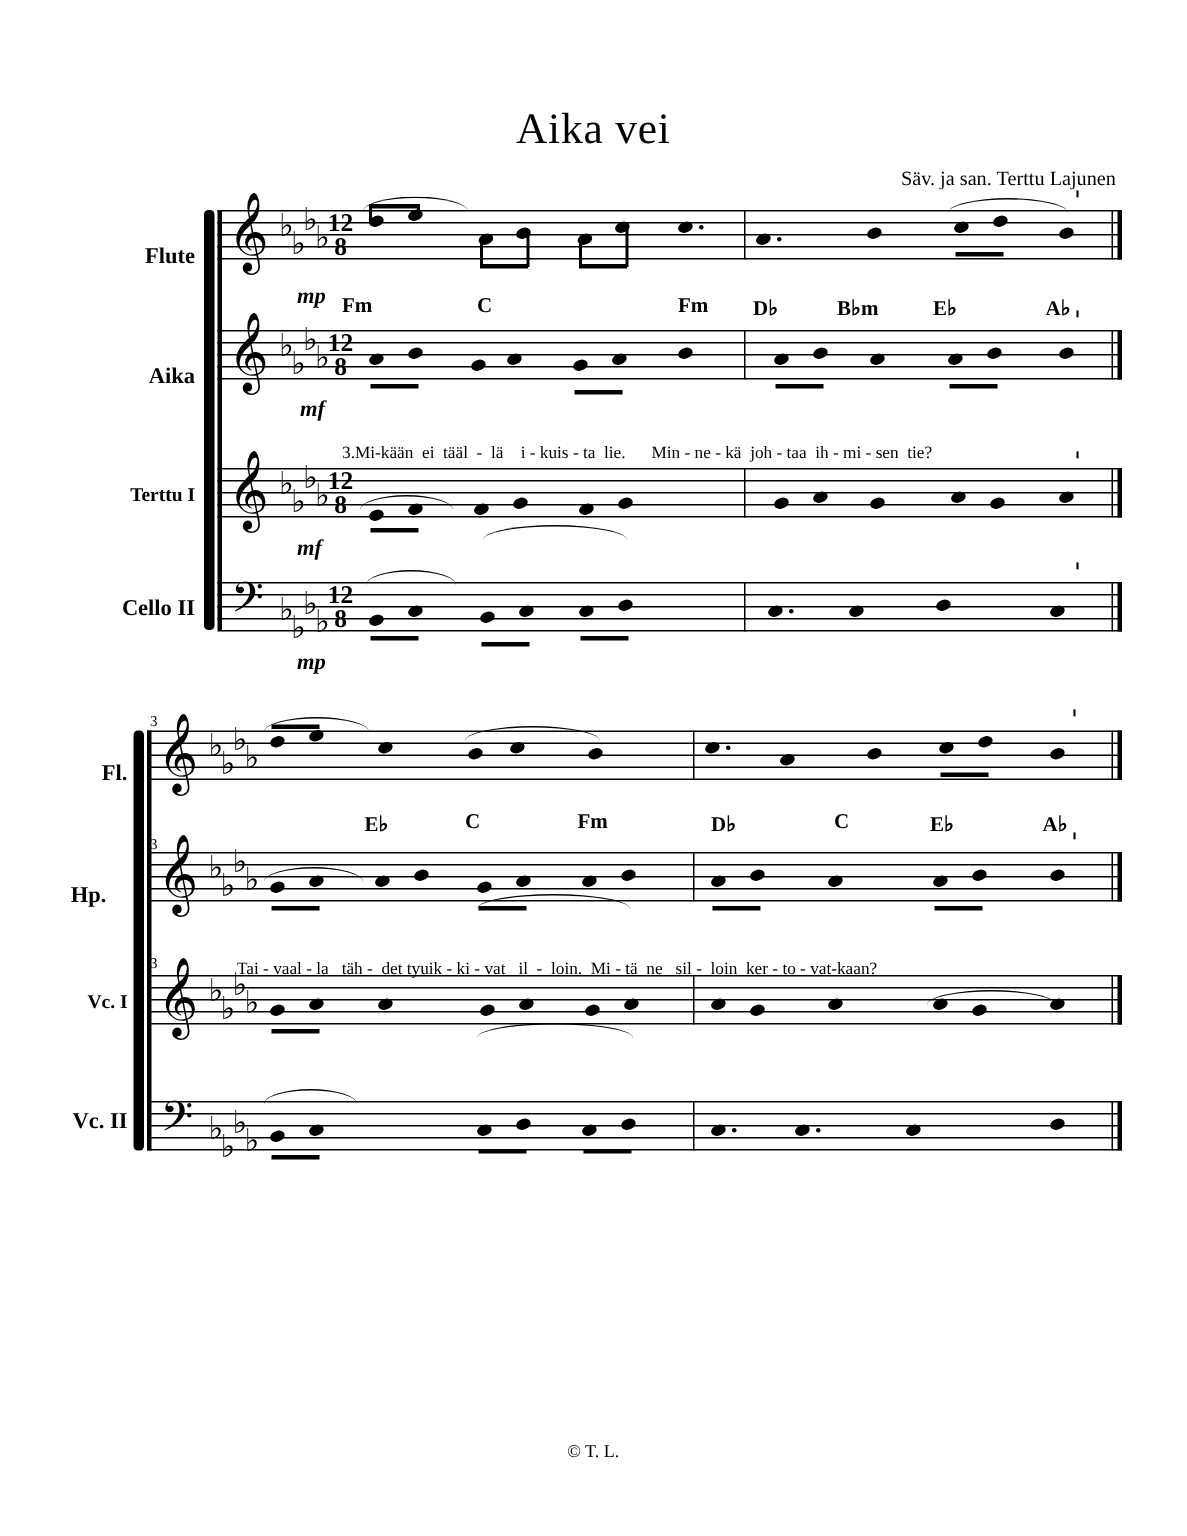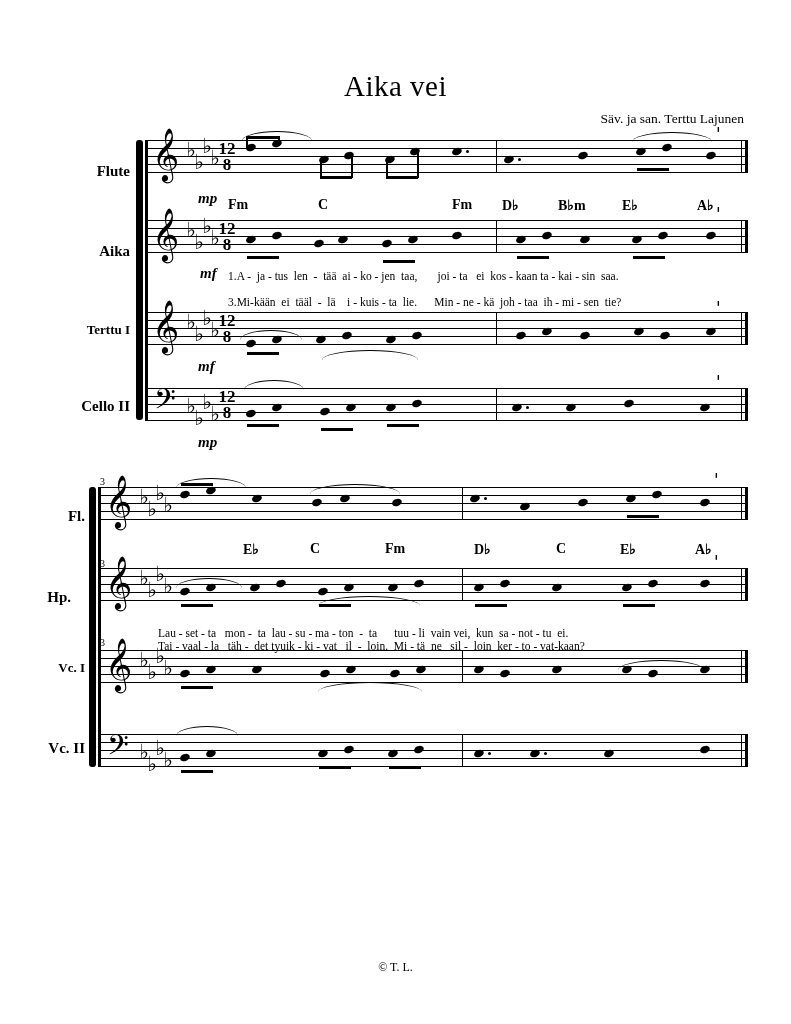--- a/index.html
+++ b/index.html
@@ -312,21 +312,20 @@
     <div class="note" style="left:580px; top:236px;"></div>
     <div class="note" style="left:632px; top:236px;"></div>
     <div class="note" style="left:658px; top:232px;"></div>
     <div class="beam" style="left:633px; top:256px; width:32px;"></div>
     <div class="note" style="left:706px; top:232px;"></div>
     <div class="breath" style="left:716px; top:206px;">'</div>
     <div class="barline" style="left:496px; top:220px; height:33px;"></div>
     <div class="endbar-thin" style="left:741px; top:220px; height:33px;"></div>
     <div class="endbar-thick" style="left:745px; top:220px; height:33px;"></div>
 
-    <div class="lyric-line" style="left:228px; top:270px;">1.A -  ja - tus  len  -  tää  ai - ko - jen  taa,       joi - ta   ei  kos - kaan ta - kai - sin  saa.</div>
     <div class="lyric-line" style="left:228px; top:296px;">3.Mi-kään  ei  tääl  -  lä    i - kuis - ta  lie.      Min - ne - kä  joh - taa  ih - mi - sen  tie?</div>
 
     <div class="inst-name small" style="left:55px; top:322px; width:75px;">Terttu I</div>
     <div class="stave" style="top:312px;">
       <div class="line"></div>
         <div class="line"></div>
         <div class="line"></div>
         <div class="line"></div>
         <div class="line"></div>
     </div>
@@ -480,21 +479,20 @@
     <div class="note" style="left:552px; top:584px;"></div>
     <div class="note" style="left:622px; top:584px;"></div>
     <div class="note" style="left:648px; top:580px;"></div>
     <div class="beam" style="left:623px; top:604px; width:32px;"></div>
     <div class="note" style="left:700px; top:580px;"></div>
     <div class="breath" style="left:714px; top:554px;">'</div>
     <div class="barline" style="left:462px; top:568px; height:33px;"></div>
     <div class="endbar-thin" style="left:741px; top:568px; height:33px;"></div>
     <div class="endbar-thick" style="left:745px; top:568px; height:33px;"></div>
 
-    <div class="lyric-line" style="left:158px; top:627px;">Lau - set - ta   mon -  ta  lau - su - ma - ton  -  ta      tuu - li  vain vei,  kun  sa - not - tu  ei.</div>
     <div class="lyric-line" style="left:158px; top:640px;">Tai - vaal - la   täh -  det tyuik - ki - vat   il  -  loin.  Mi - tä  ne   sil -  loin  ker - to - vat-kaan?</div>
 
     <div class="measure-num" style="left:100px; top:637px;">3</div>
     <div class="inst-name small" style="left:30px; top:660px; width:55px;">Vc. I</div>
     <div class="stave" style="left:98px; width:650px; top:650px;">
       <div class="line"></div>
         <div class="line"></div>
         <div class="line"></div>
         <div class="line"></div>
         <div class="line"></div>

